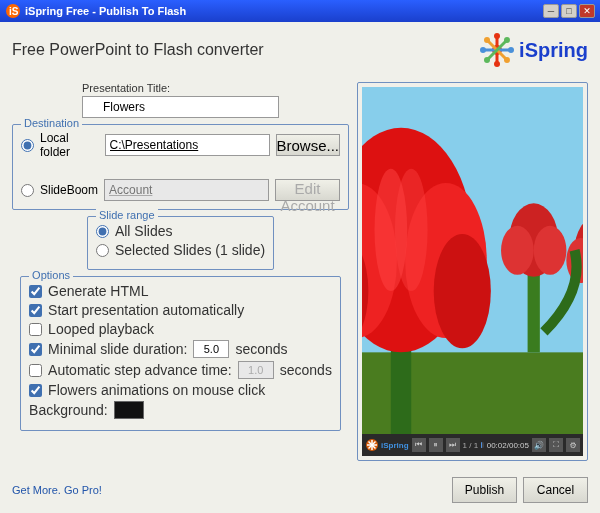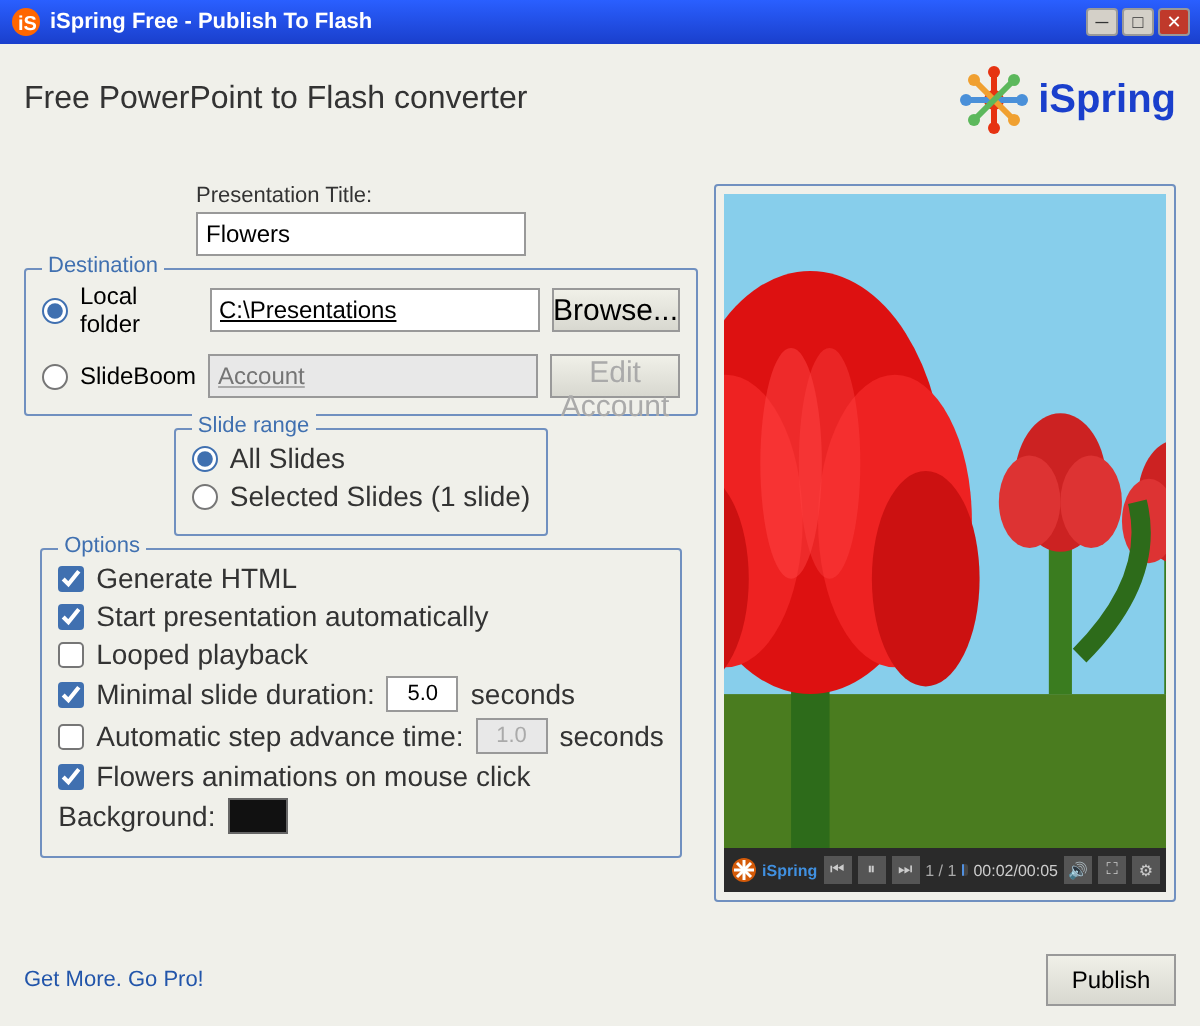--- a/index.html
+++ b/index.html
@@ -50,21 +50,21 @@
     }
     .tb-btn.min { background: #d4d0c8; color: #333; }
     .tb-btn.max { background: #d4d0c8; color: #333; }
     .main-window {
       background: #f0f0ea;
       width: 600px;
       height: 491px;
       padding: 10px 12px 10px 12px;
       display: flex;
       flex-direction: column;
-      gap: 22px;
+      gap: 12px;
     }
     .header-row {
       display: flex;
       align-items: center;
       justify-content: space-between;
       margin-bottom: 2px;
     }
     .app-title {
       font-size: 16px;
       font-weight: normal;
@@ -104,21 +104,21 @@
     .field-label {
       color: #333;
       margin-bottom: 2px;
       font-size: 11px;
     }
     .text-input {
       width: 100%;
       height: 22px;
       border: 1px solid #999;
       background: white;
-      padding: 2px 4px;
+      padding: 2px 20px;
       font-size: 12px;
     }
     .group-box {
       border: 1px solid #7090c0;
       border-radius: 2px;
       padding: 6px 8px 8px 8px;
       position: relative;
     }
     .group-box-label {
       position: absolute;
@@ -126,21 +126,21 @@
       left: 8px;
       background: #f0f0ea;
       padding: 0 3px;
       color: #4070b0;
       font-size: 11px;
     }
     .destination-row {
       display: flex;
       align-items: center;
       gap: 6px;
-      margin-bottom: 8px;
+      margin-bottom: 20px;
     }
     .destination-row2 {
       display: flex;
       align-items: center;
       gap: 6px;
     }
     .radio-btn {
       width: 13px;
       height: 13px;
       accent-color: #4070b0;
@@ -525,15 +525,16 @@
           <button class="ctrl-btn">⚙</button>
         </div>
       </div>
     </div>
   </div>
 
   <div class="bottom-bar">
     <a class="get-more-link" href="#">Get More. Go Pro!</a>
     <div class="action-buttons">
       <button class="action-btn publish">Publish</button>
+      <button class="action-btn cancel">Cancel</button>
     </div>
   </div>
 </div>
 
 </body></html>

